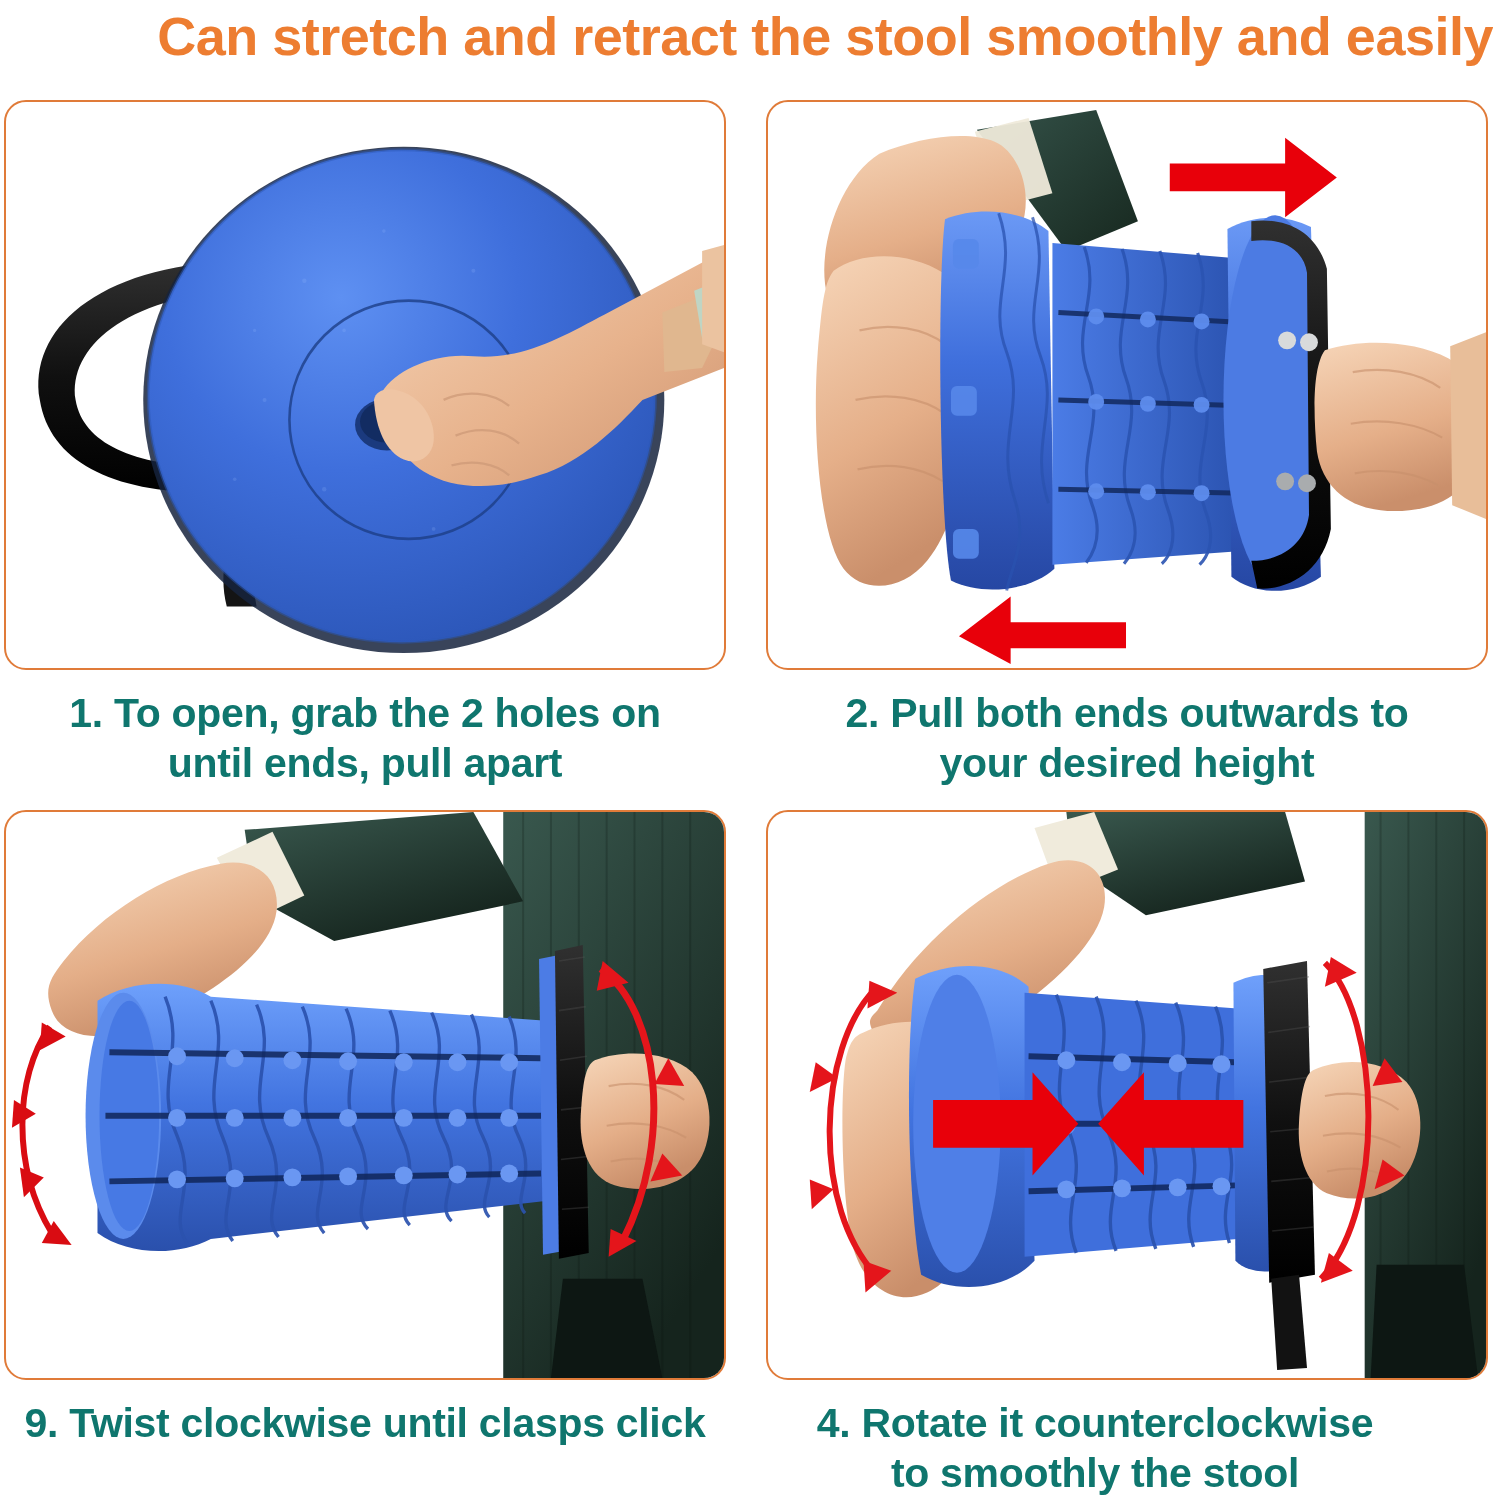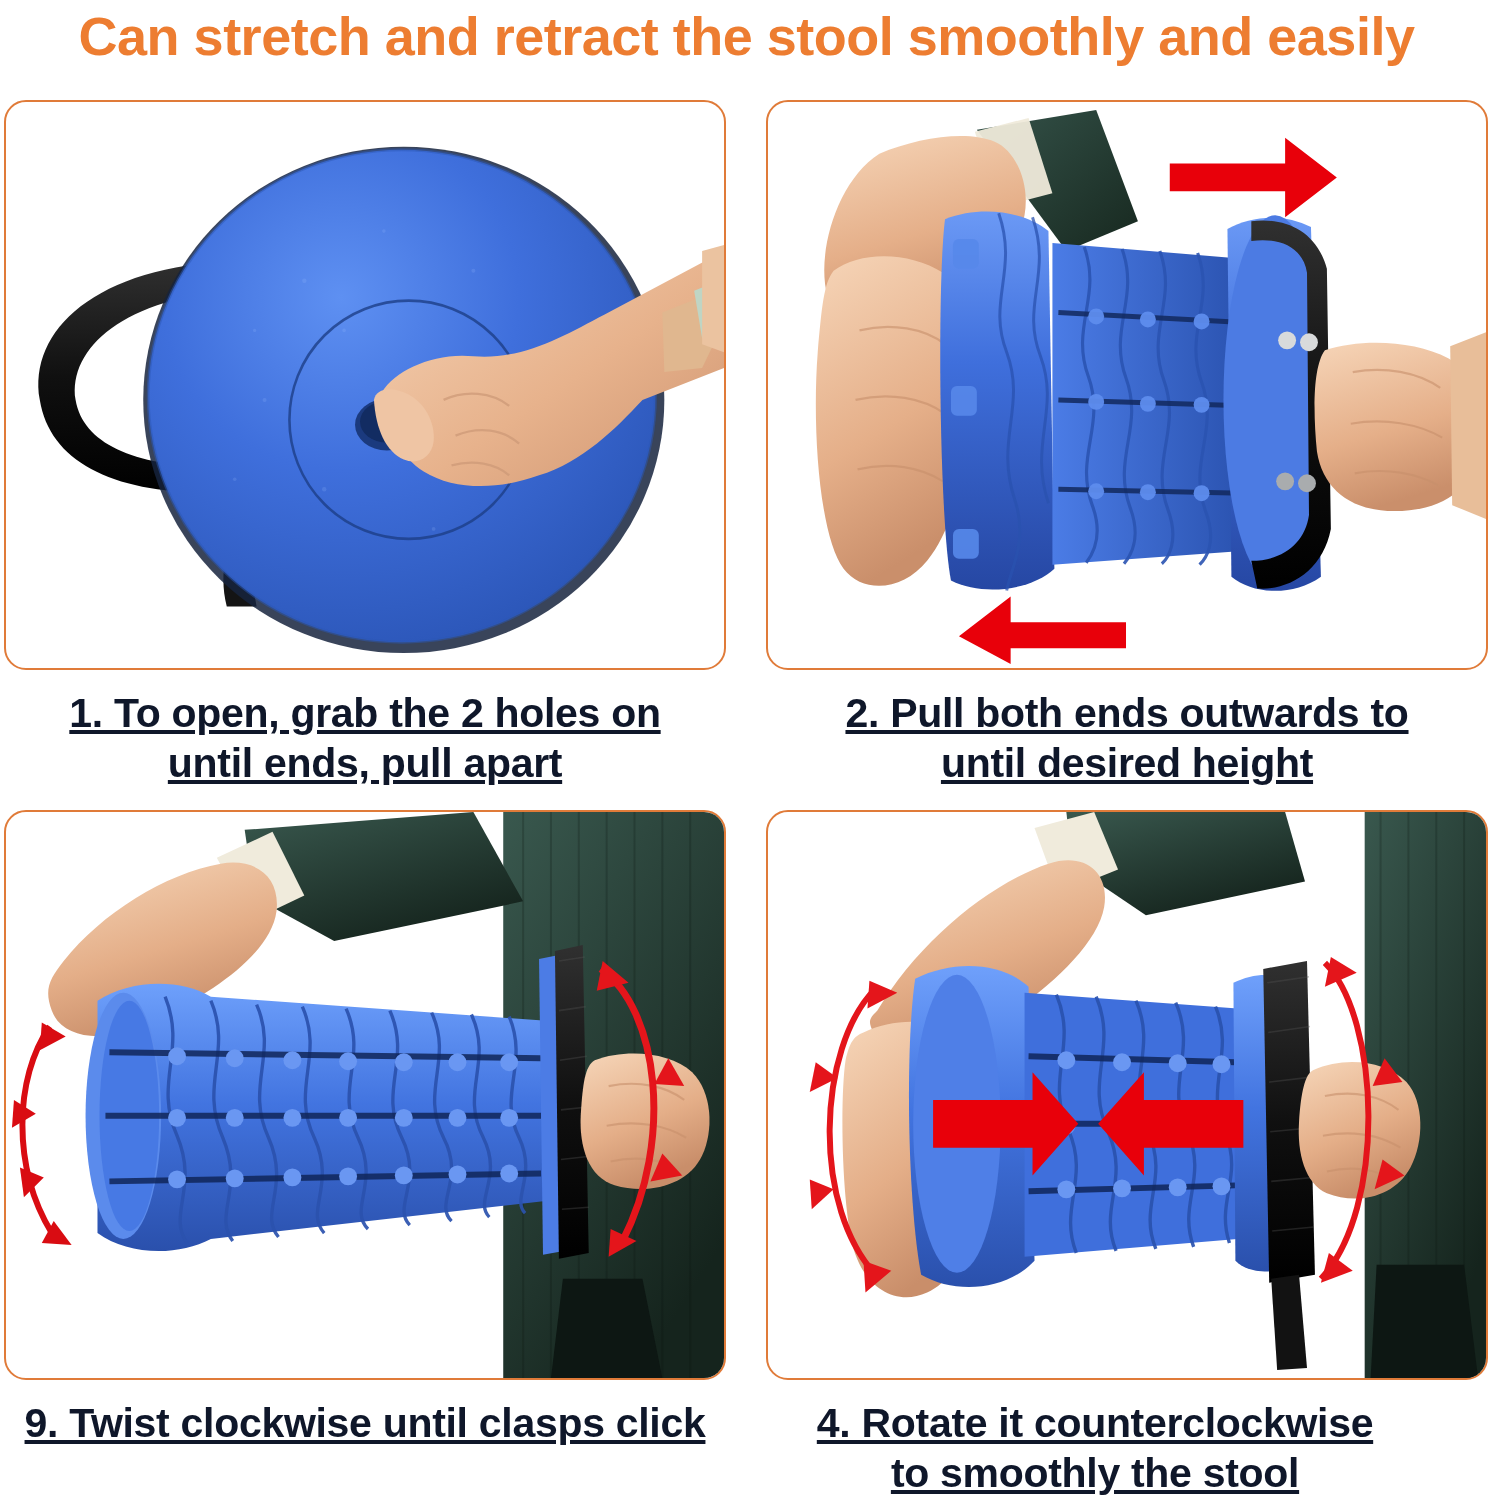--- a/index.html
+++ b/index.html
@@ -9,21 +9,21 @@
     font-family: "Liberation Sans", sans-serif;
     overflow: hidden;
   }
   .page { position: relative; width: 1493px; height: 1500px; background: #fff; }
 
   
   .title {
     position: absolute;
     left: 0; top: 4px;
     width: 1493px;
-    text-align: center;
+    text-align: right;
     font-size: 54px;
     font-weight: 700;
     letter-spacing: -0.5px;
     color: #ED7D31;
     white-space: nowrap;
     line-height: 64px;
   }
 
   
   .panel {
@@ -37,26 +37,25 @@
   .p2 { left: 766px; top: 100px;  width: 722px; height: 570px; }
   .p3 { left: 4px;   top: 810px;  width: 722px; height: 570px; }
   .p4 { left: 766px; top: 810px;  width: 722px; height: 570px; }
 
   .scene { position: absolute; inset: 0; overflow: hidden; }
 
   
   .caption {
     position: absolute;
     text-align: center;
-    color: #0f172a;
+    color: #0f766e;
     font-size: 41px;
     font-weight: 600;
     line-height: 50px;
     letter-spacing: -0.3px;
-    text-decoration: underline;
   }
   .c1 { left: 10px;  top: 688px;  width: 710px; }
   .c2 { left: 772px; top: 688px;  width: 710px; }
   .c3 { left: 10px;  top: 1398px; width: 710px; }
   .c4 { left: 740px; top: 1398px; width: 710px; }
 
   svg { position: absolute; inset: 0; width: 100%; height: 100%; display:block; }
 </style>
 </head>
 <body>
@@ -267,21 +266,21 @@
         </g>
         <g fill="#E8000A">
           <path d="M360 524 L 244 524 L 244 498 L 192 538 L 244 566 L 244 550 L 360 550 Z"></path>
         </g>
       </svg>
     </div>
   </div>
 
   <div class="caption c2">
     <div>2. Pull both ends outwards to</div>
-    <div>until desired height</div>
+    <div>your desired height</div>
   </div>
 
   <div class="panel p3">
     <div class="scene">
       <svg viewBox="0 0 722 570" preserveAspectRatio="none">
         <defs>
           <linearGradient id="blueG3" x1="0" y1="0" x2="0" y2="1">
             <stop offset="0%" stop-color="#6EA0FB"></stop>
             <stop offset="45%" stop-color="#4274E0"></stop>
             <stop offset="100%" stop-color="#2A50AC"></stop>

